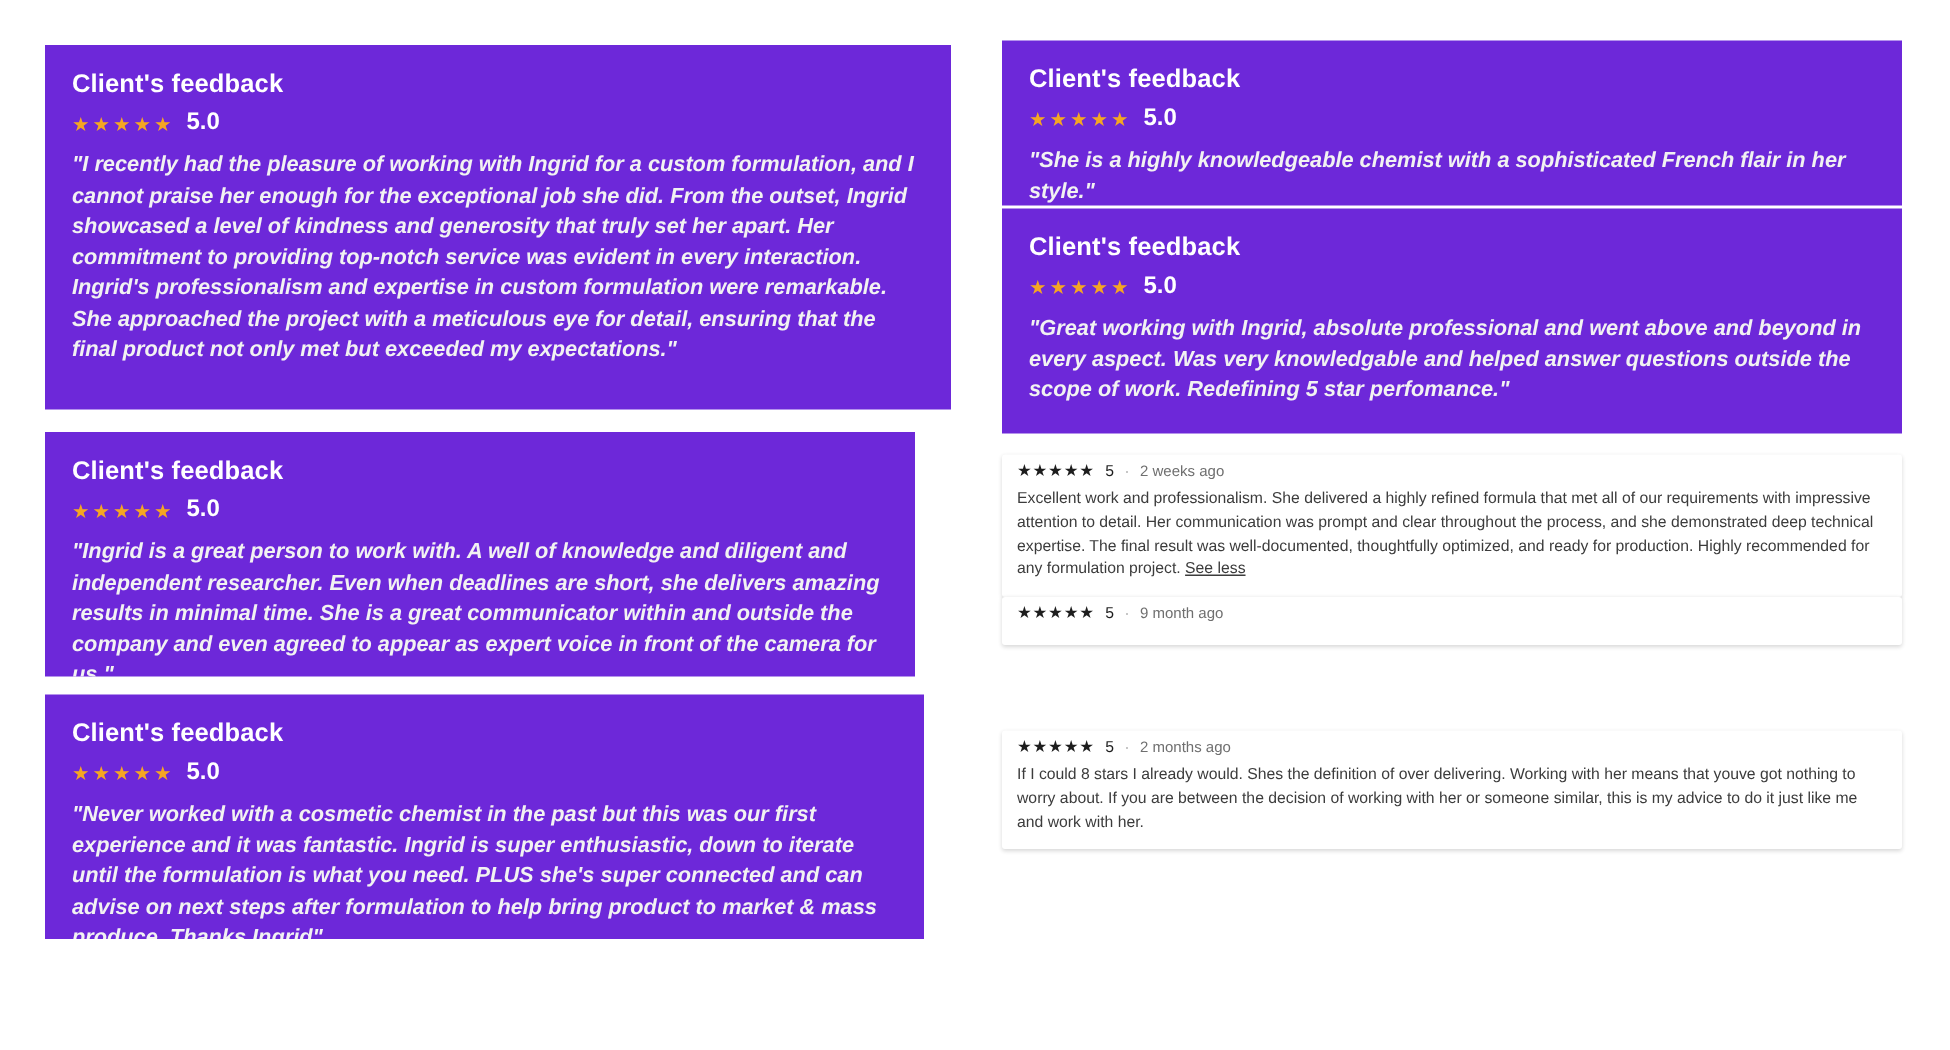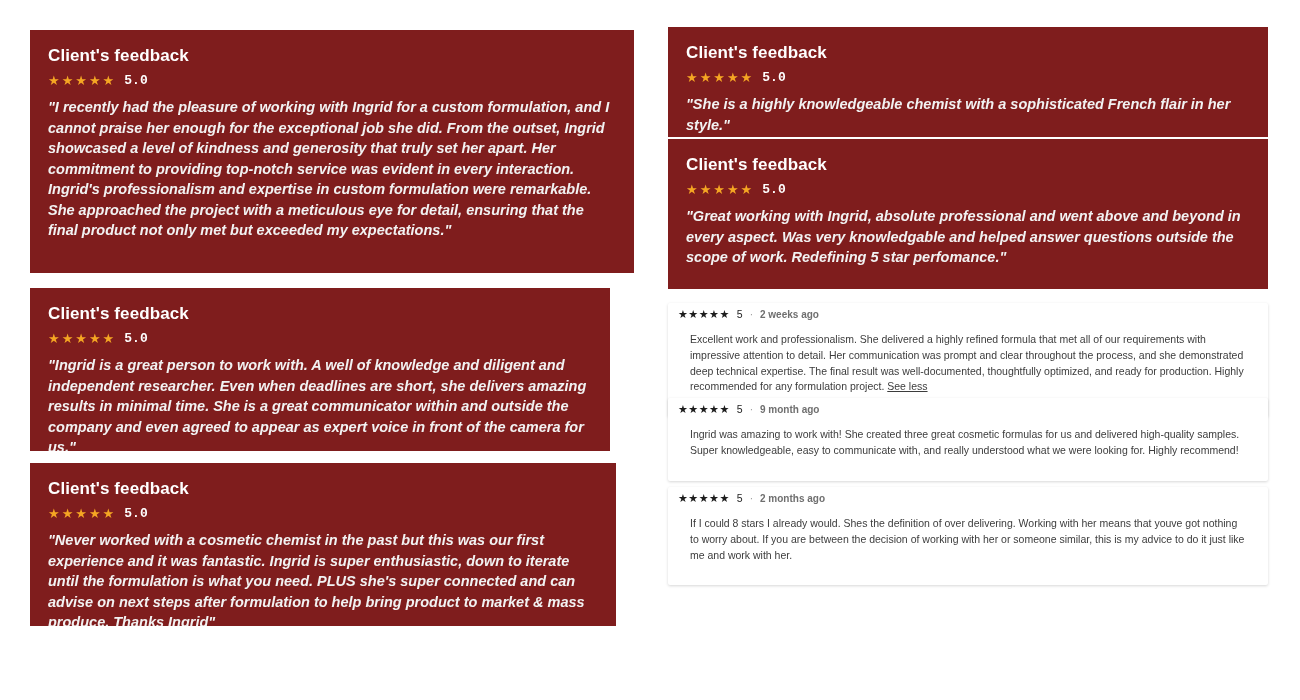--- a/index.html
+++ b/index.html
@@ -26,21 +26,21 @@
   }
   .col-right {
     position: absolute;
     left: 660px;
     top: 0;
     width: 640px;
     height: 700px;
   }
   .card {
     position: absolute;
-    background: #7f1d1d;
+    background: #6d28d9;
     color: #ffffff;
     box-sizing: border-box;
     padding: 16px 18px 18px 18px;
     overflow: hidden;
   }
   .card-title {
     font-size: 17px;
     font-weight: bold;
     letter-spacing: 0.1px;
     margin: 0 0 8px 0;
@@ -53,24 +53,23 @@
     margin-bottom: 10px;
   }
   .stars {
     color: #f5a623;
     font-size: 13px;
     letter-spacing: 2px;
     line-height: 1;
   }
   .rating-value {
     color: #ffffff;
-    font-size: 13px;
+    font-size: 16px;
     font-weight: bold;
     line-height: 1;
-    font-family: Liberation Mono, monospace;
   }
   .quote {
     font-size: 14.5px;
     line-height: 1.42;
     font-style: italic;
     font-weight: bold;
     color: #f2f2f2;
     margin: 0;
     white-space: pre-wrap;
   }
@@ -107,27 +106,26 @@
   }
   .dot-sep {
     color: #999999;
     font-size: 10px;
     line-height: 1;
   }
   .review-time {
     font-size: 10px;
     color: #6f6f6f;
     line-height: 1;
-    font-weight: bold;
   }
   .review-body {
     font-size: 10.5px;
     line-height: 1.5;
     color: #3c3c3c;
-    margin: 12px;
+    margin: 0;
   }
   .see-less {
     color: #3c3c3c;
     text-decoration: underline;
     cursor: pointer;
   }
 </style>
 </head>
 <body>
 
@@ -195,21 +193,20 @@
       <p class="review-body"><span>Excellent work and professionalism. She delivered a highly refined formula that met all of our requirements with impressive attention to detail. Her communication was prompt and clear throughout the process, and she demonstrated deep technical expertise. The final result was well-documented, thoughtfully optimized, and ready for production. Highly recommended for any formulation project.</span> <span class="see-less">See less</span></p>
     </div>
 
     <div class="review" style="top:398px;">
       <div class="review-head">
         <span class="review-stars">★★★★★</span>
         <span class="review-score">5</span>
         <span class="dot-sep">·</span>
         <span class="review-time">9 month ago</span>
       </div>
-      <p class="review-body">Ingrid was amazing to work with! She created three great cosmetic formulas for us and delivered high-quality samples. Super knowledgeable, easy to communicate with, and really understood what we were looking for. Highly recommend!</p>
     </div>
 
     <div class="review" style="top:487px;">
       <div class="review-head">
         <span class="review-stars">★★★★★</span>
         <span class="review-score">5</span>
         <span class="dot-sep">·</span>
         <span class="review-time">2 months ago</span>
       </div>
       <p class="review-body">If I could 8 stars I already would. Shes the definition of over delivering. Working with her means that youve got nothing to worry about. If you are between the decision of working with her or someone similar, this is my advice to do it just like me and work with her.</p>

